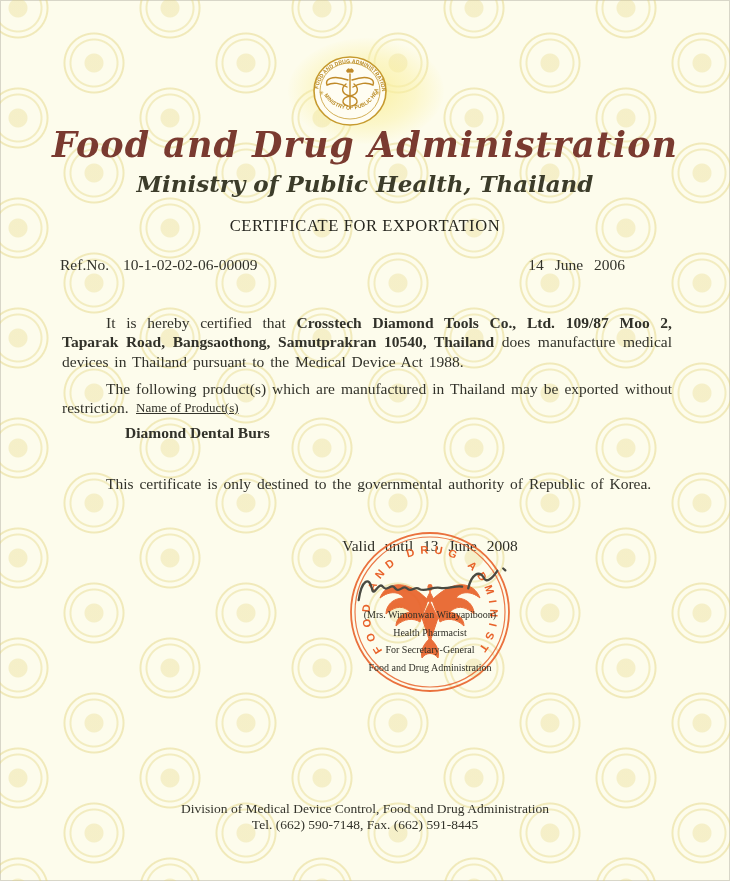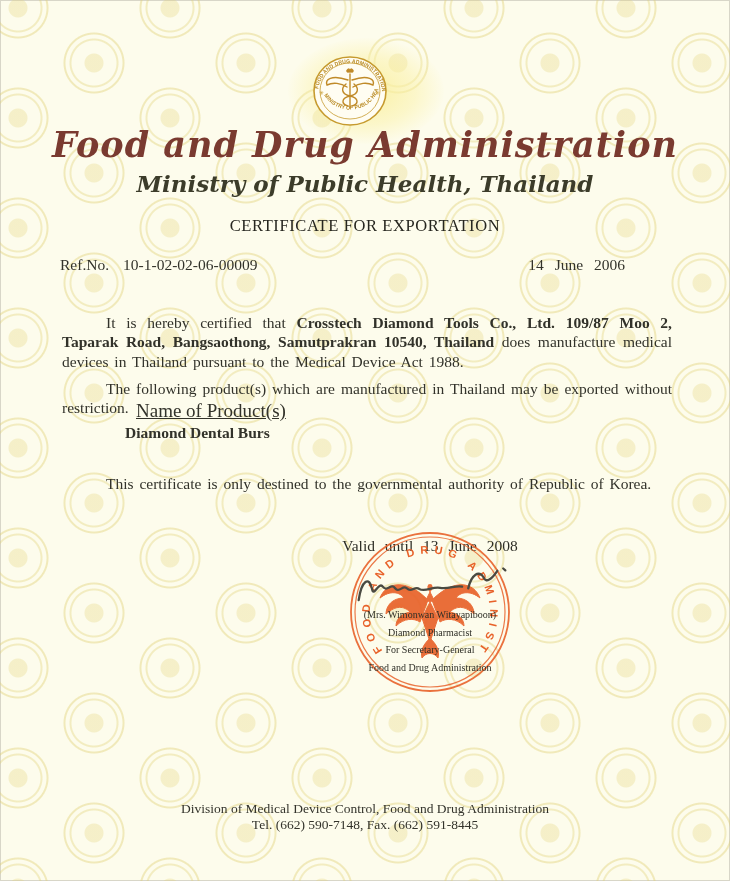--- a/index.html
+++ b/index.html
@@ -70,21 +70,21 @@
     text-align:justify;text-indent:44px;
     word-spacing:2px;
   }
   .para1{top:297px;}
   .para2{top:363px;}
   .para3{top:458px;}
   .bold{font-weight:bold;}
 
   .product-label{
     top:400px;left:125px;
-    font-size:19px;text-decoration:underline;padding-left:11px;
+    font-size:13px;text-decoration:underline;padding-left:11px;
   }
   .product-name{
     top:424px;left:125px;
     font-size:15.5px;font-weight:bold;
   }
 
   .valid-line{
     top:537px;left:200px;width:460px;text-align:center;
     font-size:15.5px;word-spacing:6px;color:#2e2e26;
   }
@@ -175,21 +175,21 @@
       <path d="M84,108 C78,114 74,120 76,128 C80,122 88,122 92,128 C94,120 90,114 84,108 Z" stroke-width="1"></path>
     </g>
   </svg>
 
   <svg class="signature-svg abs" width="170" height="46" viewBox="0 0 170 46">
     <path d="M6,34 C10,14 18,10 20,24 C21,32 27,16 31,22 C35,28 39,18 43,24 C47,30 51,20 55,25 C59,30 63,22 67,26 C73,30 80,24 88,26 C96,28 104,24 110,26 M116,28 C120,14 128,10 132,18 C134,24 140,20 146,12 M152,10 L154,12" fill="none" stroke="#4a4a42" stroke-width="2.3" stroke-linecap="round" stroke-linejoin="round"></path>
   </svg>
 
   <div class="sig-block abs">
     <div>(Mrs. Wimonwan Witayapiboon)</div>
-    <div>Diamond Pharmacist</div>
+    <div>Health Pharmacist</div>
     <div>For Secretary-General</div>
     <div>Food and Drug Administration</div>
   </div>
 
   <div class="footer abs centered">
     <div>Division of Medical Device Control, Food and Drug Administration</div>
     <div>Tel. (662) 590-7148, Fax. (662) 591-8445</div>
   </div>
 </div>
 

